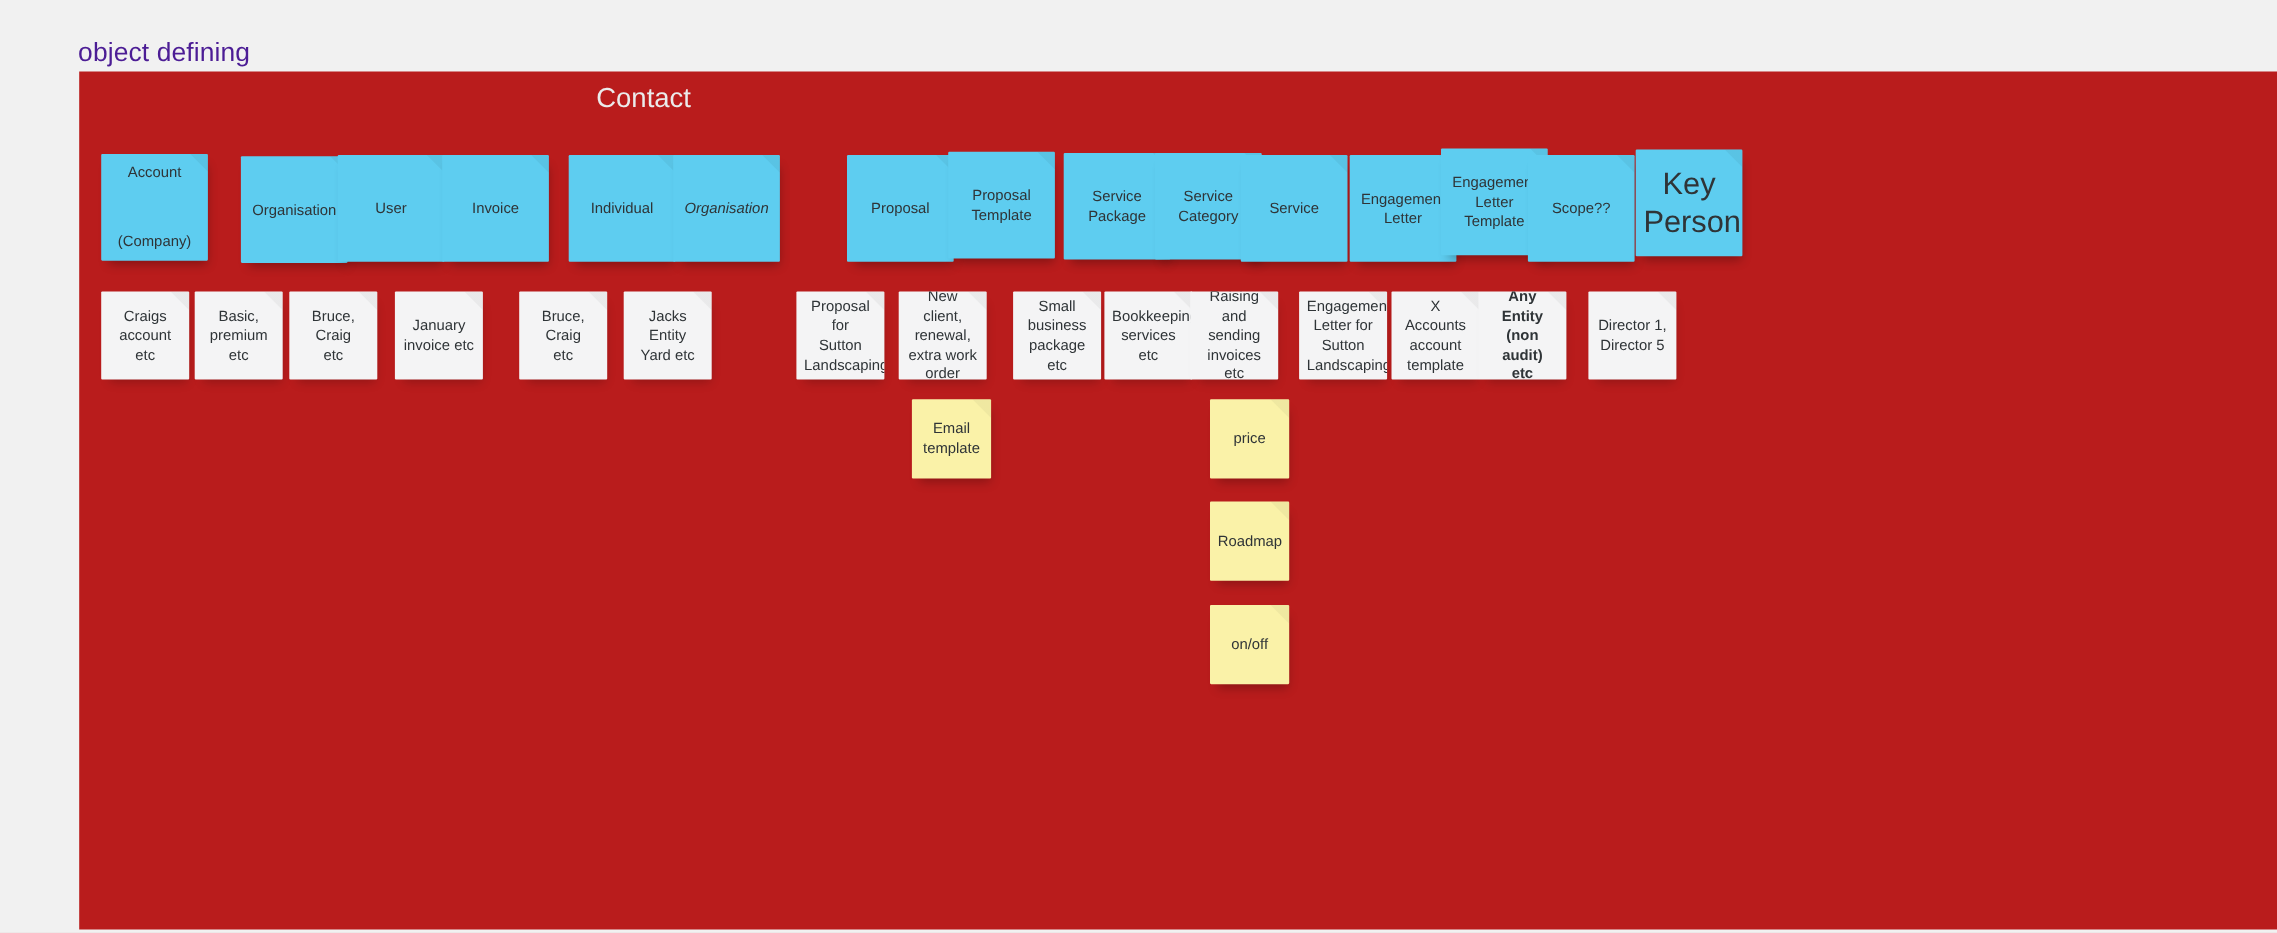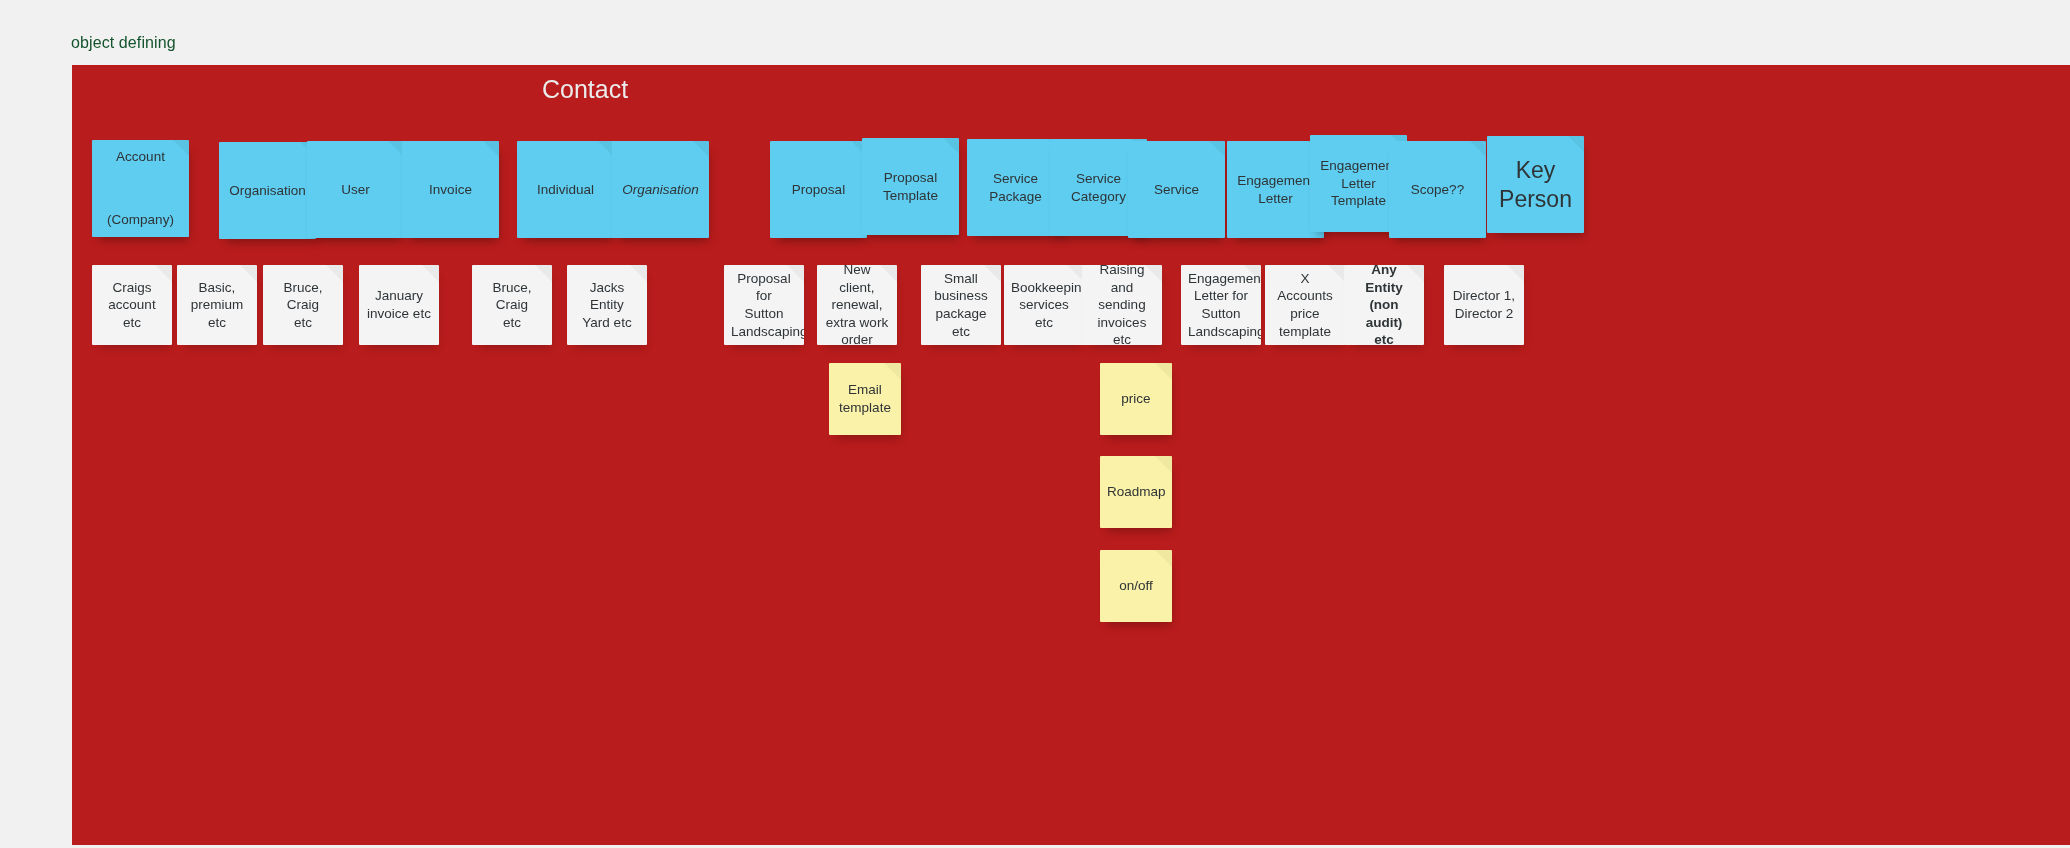--- a/index.html
+++ b/index.html
@@ -21,22 +21,22 @@
     position: absolute;
     left: 0; top: 0;
     width: 2070px;
     height: 68px;
     background: #f1f1f1;
   }
   #board-title {
     position: absolute;
     left: 71px;
     top: 34px;
-    font-size: 16px;
-    color: #14532d;
+    font-size: 24px;
+    color: #4c1d95;
     letter-spacing: 0.1px;
     white-space: nowrap;
   }
 
   
   #canvas {
     position: absolute;
     left: 72px;
     top: 65px;
     width: 1998px;
@@ -98,21 +98,21 @@
   .note.blue::after {
     content: "";
     position: absolute;
     right: 0; top: 0;
     width: 16px; height: 16px;
     background: linear-gradient(225deg, rgba(0,0,0,0.05) 0%, rgba(0,0,0,0.05) 48%, rgba(0,0,0,0) 52%);
     pointer-events: none;
   }
 
   
-  .note.big-text { font-size: 23px; line-height: 1.22; }
+  .note.big-text { font-size: 28px; line-height: 1.22; }
   .note.spaced   { line-height: 2.35; }
 </style>
 </head>
 <body>
 
 <div id="board-header">
   <div id="board-title">object defining</div>
 </div>
 
 <div id="canvas">
@@ -167,25 +167,25 @@
     <div class="note gray" style="left: 932px; top: 200px; width: 80px; height: 80px;"><span class="note-text">Bookkeeping
 services etc</span></div>
     <div class="note gray" style="left: 1010px; top: 200px; width: 80px; height: 80px;"><span class="note-text">Raising and
 sending
 invoices etc</span></div>
     <div class="note gray" style="left: 1109px; top: 200px; width: 80px; height: 80px;"><span class="note-text">Engagement
 Letter for
 Sutton
 Landscaping</span></div>
     <div class="note gray" style="left: 1193px; top: 200px; width: 80px; height: 80px;"><span class="note-text">X Accounts
-price
+account
 template</span></div>
     <div class="note gray" style="left: 1272px; top: 200px; width: 80px; height: 80px; font-weight: bold;"><span class="note-text">Any Entity
 (non audit)
 etc</span></div>
     <div class="note gray" style="left: 1372px; top: 200px; width: 80px; height: 80px;"><span class="note-text">Director 1,
-Director 2</span></div>
+Director 5</span></div>
     <div class="note yellow" style="left: 757px; top: 298px; width: 72px; height: 72px;"><span class="note-text">Email
 template</span></div>
     <div class="note yellow" style="left: 1028px; top: 298px; width: 72px; height: 72px;"><span class="note-text">price</span></div>
     <div class="note yellow" style="left: 1028px; top: 391px; width: 72px; height: 72px; text-align: right;"><span class="note-text">Roadmap</span></div>
     <div class="note yellow" style="left: 1028px; top: 485px; width: 72px; height: 72px;"><span class="note-text">on/off</span></div>
   </div>
 
 </body></html>

